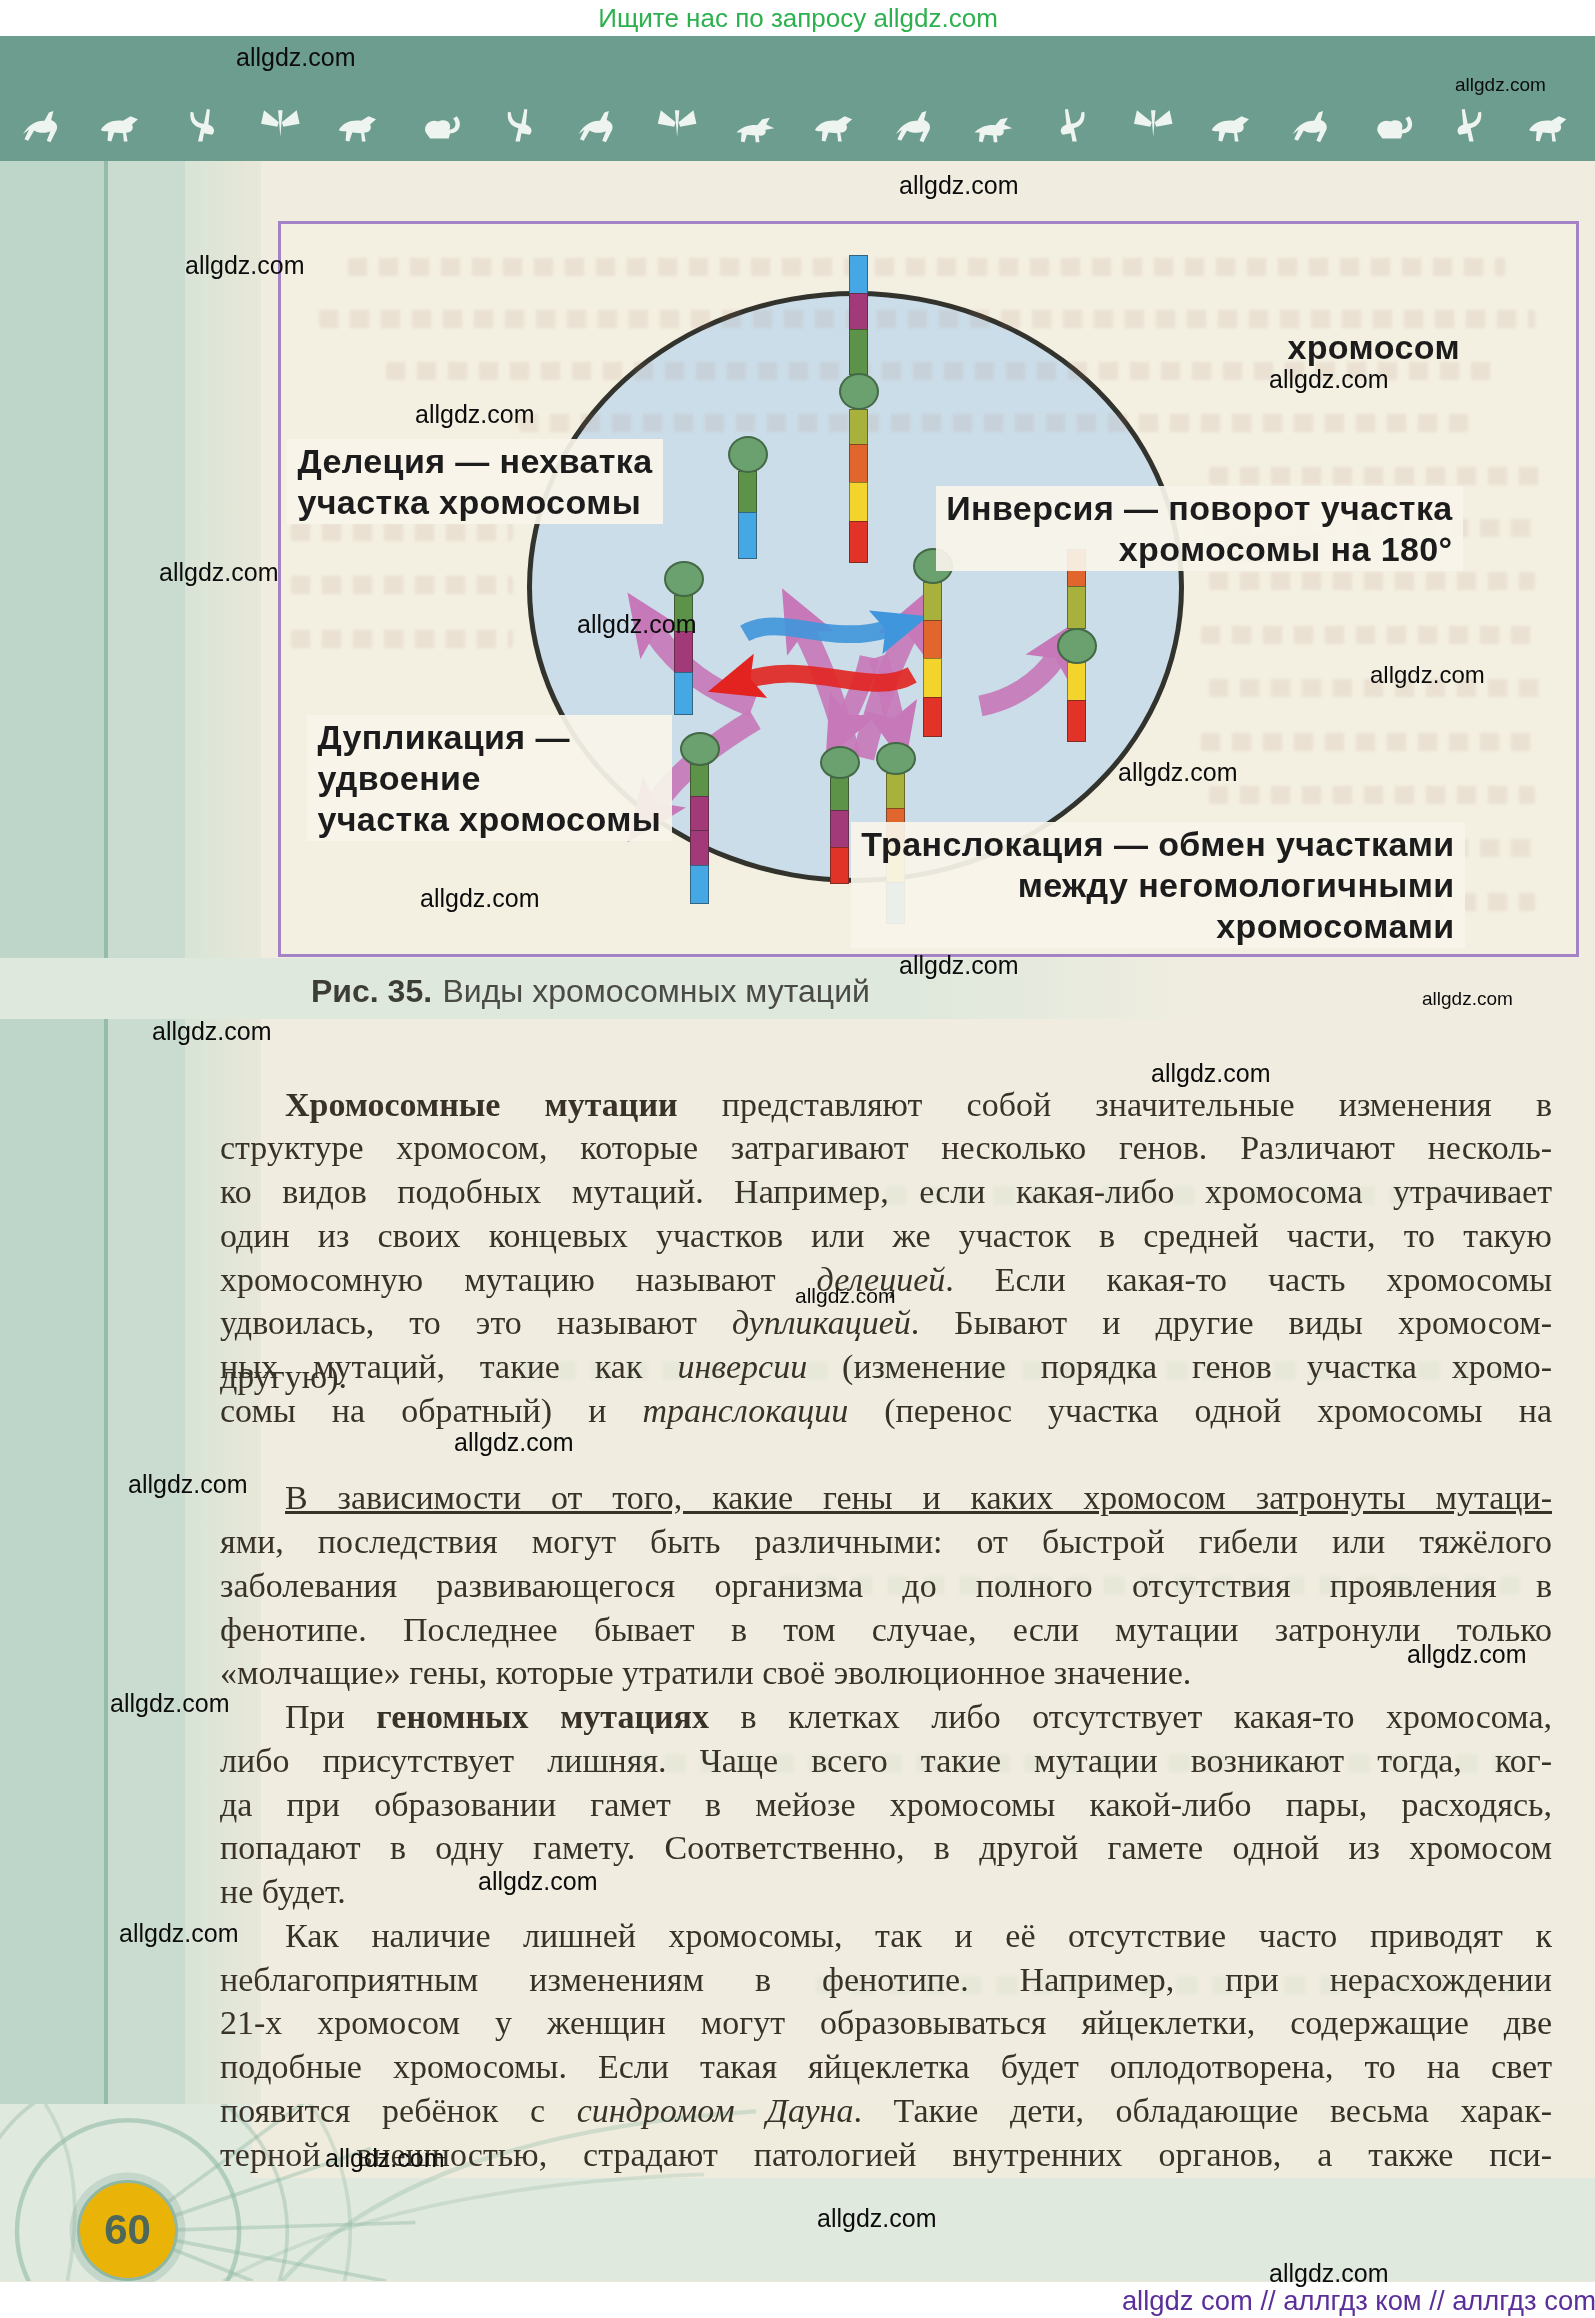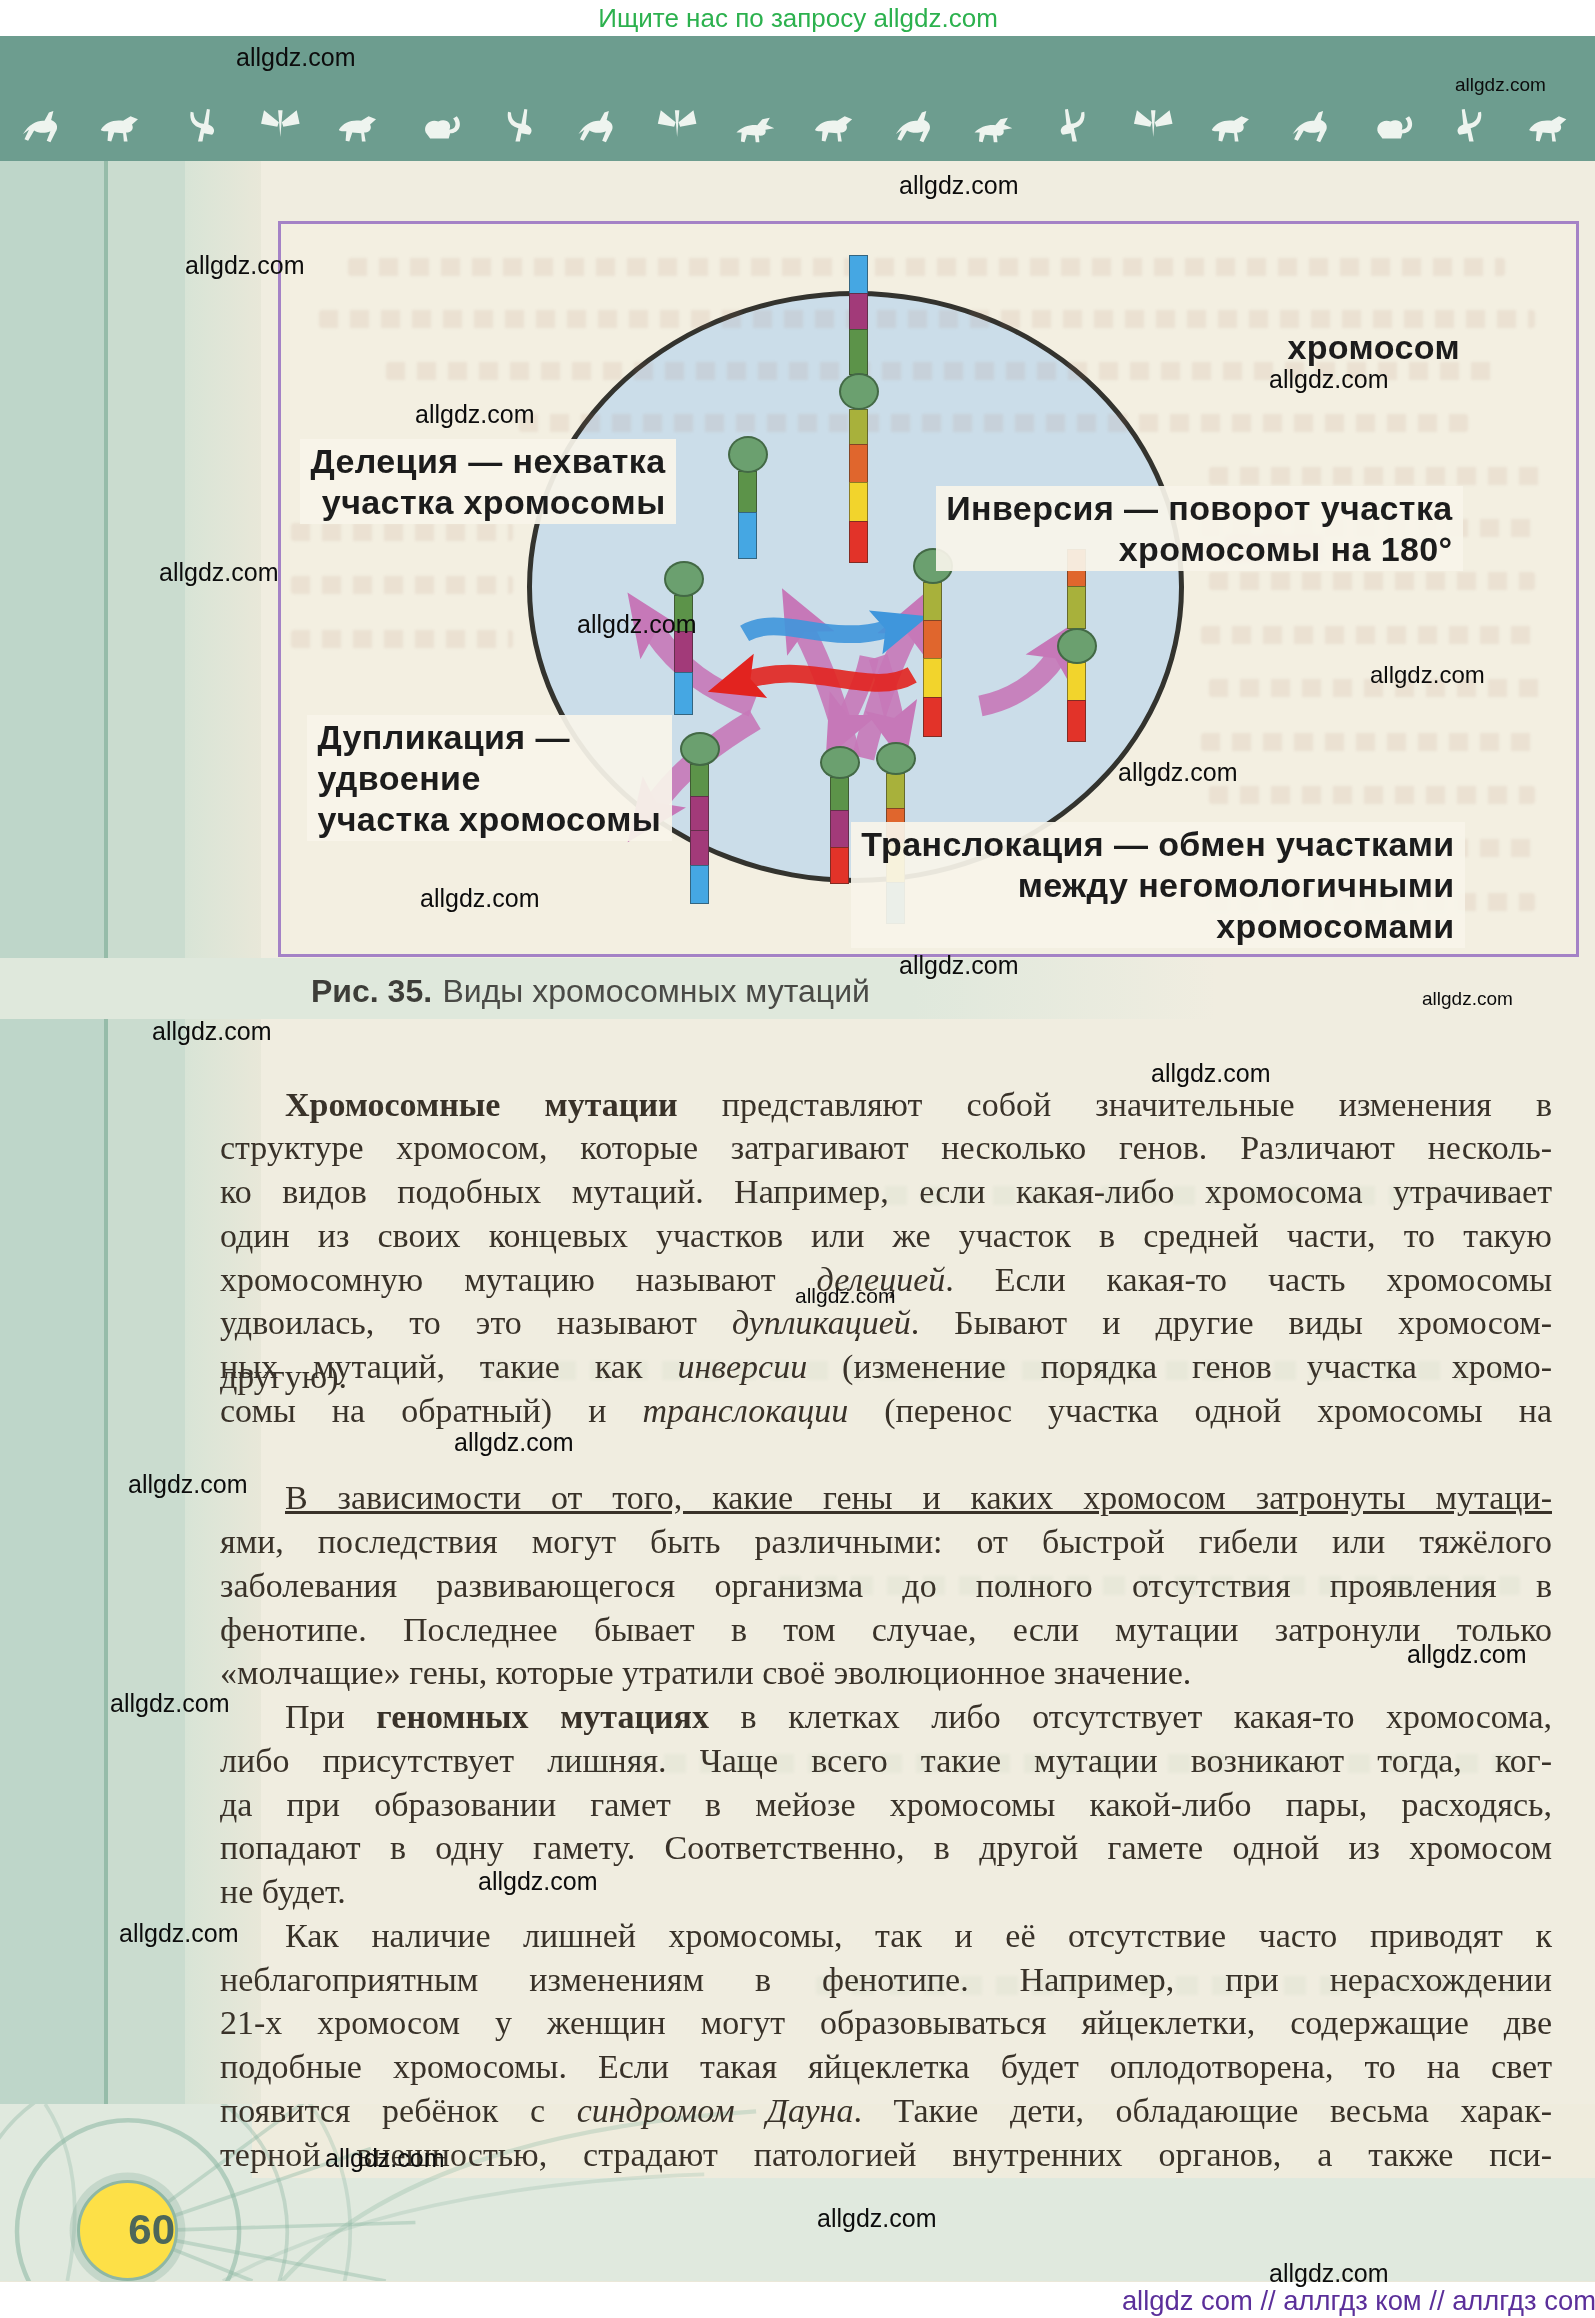--- a/index.html
+++ b/index.html
@@ -48,23 +48,23 @@
   .tline{position:absolute;left:220px;width:1332px;height:44px;z-index:7;
     font-family:"Liberation Serif",serif;font-size:34px;line-height:43px;color:#393229;
     text-align:justify;text-align-last:justify;box-sizing:border-box;overflow:visible;}
   .tline.ind{padding-left:65px;}
   .tline.tl-left{text-align-last:left;}
   
   #bottomband{left:0;top:2104px;width:1596px;height:177px;background:#e0e9de;z-index:0;}
   #bottomlight{left:252px;top:2104px;width:1344px;height:74px;background:#efecdd;z-index:1;}
   #arcs{left:0;top:2104px;width:816px;height:177px;z-index:1;}
   #medallion{left:77px;top:2180px;width:101px;height:101px;border-radius:50%;
-    background:#fde047;border:3.7px solid #8fb7a4;box-sizing:border-box;z-index:2;
+    background:#eab308;border:3.7px solid #8fb7a4;box-sizing:border-box;z-index:2;
     box-shadow:0 0 0 7.4px rgba(130,170,150,.28);
-    text-align:right;font-size:42px;font-weight:bold;color:#4d675a;line-height:93px;}
+    text-align:center;font-size:42px;font-weight:bold;color:#4d675a;line-height:93px;}
   
   #footstrip{left:0;top:2282px;width:1596px;height:37px;background:#ffffff;text-align:right;z-index:3;}
   #footstrip span{font-size:27.4px;line-height:37px;color:#5b2f9a;font-weight:500;}
   .wm{position:absolute;z-index:9;color:#0c0c0c;font-weight:500;white-space:nowrap;}
 </style>
 </head>
 <body>
 
 <div class="abs" id="promo">
   <span>Ищите нас по запросу allgdz.com</span>
@@ -227,21 +227,21 @@
     <div class="chrom" style="left: 886px; top: 743px;">
       <div class="centro" style="height: 33px; background: rgb(107, 160, 111);"></div>
       <div class="seg" style="height: 36px; background: rgb(168, 177, 59);"></div>
       <div class="seg" style="height: 37px; background: rgb(224, 102, 45);"></div>
       <div class="seg" style="height: 40px; background: rgb(242, 212, 44);"></div>
       <div class="seg" style="height: 42px; background: rgb(69, 167, 227);"></div>
     </div>
   </div>
 <div id="labellayer">
     <div class="flabel r" style="top: 286px; right: 136px;"><br><span>хромосом</span></div>
-    <div class="flabel box" style="top: 439px; left: 300px; text-align: right;"><span>Делеция — нехватка</span><br><span>участка хромосомы</span></div>
+    <div class="flabel box" style="top: 439px; left: 287px;"><span>Делеция — нехватка</span><br><span>участка хромосомы</span></div>
     <div class="flabel box r" style="top: 486px; right: 133px;"><span>Инверсия — поворот участка</span><br><span>хромосомы на 180°</span></div>
     <div class="flabel box" style="top: 715px; left: 307px;"><span>Дупликация —</span><br><span>удвоение</span><br><span>участка хромосомы</span></div>
     <div class="flabel box r" style="top: 822px; right: 131px;"><span>Транслокация — обмен участками</span><br><span>между негомологичными</span><br><span>хромосомами</span></div>
   </div>
 
 <div class="abs" id="capband"></div>
 <div class="abs" id="caption">
   <b>Рис. 35.</b><span>Виды хромосомных мутаций</span>
 </div>
 

